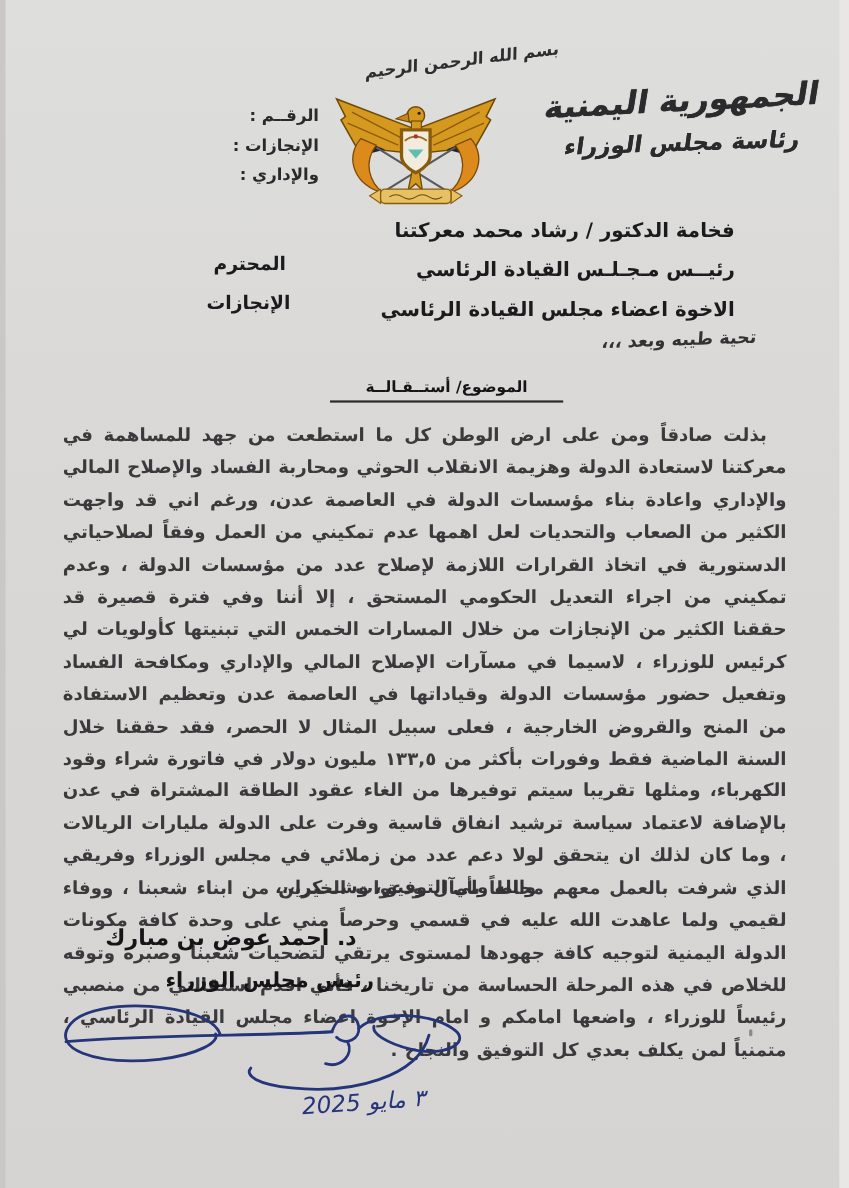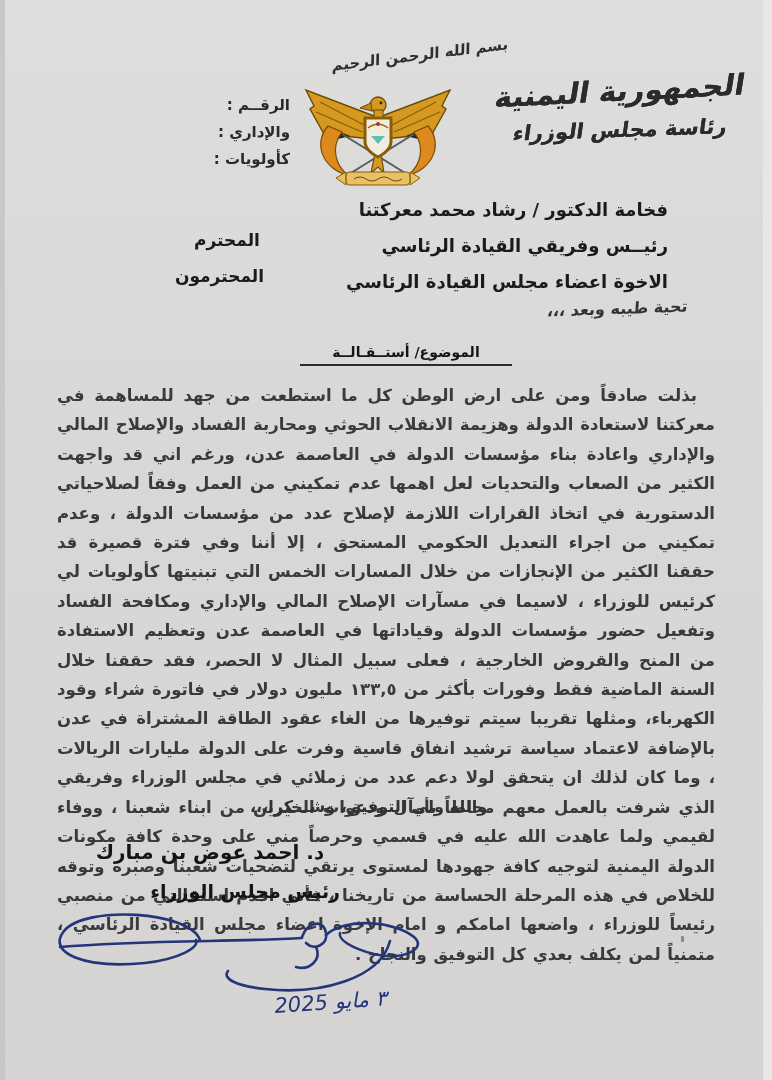--- a/index.html
+++ b/index.html
@@ -74,22 +74,22 @@
 <body>
 
 <div class="page">
   <div class="edge-left"></div>
   <div class="edge-right"></div>
 
   <div class="bismillah">بسم الله الرحمن الرحيم</div>
 
   <div class="ref-block">
     <div class="ref-row">الرقــم :</div>
+    <div class="ref-row">الإنجازات :</div>
     <div class="ref-row">والإداري :</div>
-    <div class="ref-row">كأولويات :</div>
   </div>
 
   <div class="emblem-wrap">
     <svg viewBox="0 0 164 118" width="164" height="118">
 
       <path d="M78,40 L10,14 L18,30 L14,33 L28,58 L76,63 Z" fill="#d6991f" stroke="#6b4a08" stroke-width="1.4"></path>
       <path d="M86,40 L154,14 L146,30 L150,33 L136,58 L88,63 Z" fill="#d6991f" stroke="#6b4a08" stroke-width="1.4"></path>
       <path d="M24,26 L70,50 M20,36 L66,56" stroke="#8a5c0a" stroke-width="1.2" fill="none"></path>
       <path d="M140,26 L94,50 M144,36 L98,56" stroke="#8a5c0a" stroke-width="1.2" fill="none"></path>
 
@@ -120,26 +120,26 @@
     </svg>
   </div>
 
   <div class="titles">
     <div class="title1">الجمهورية اليمنية</div>
     <div class="title2">رئاسة مجلس الوزراء</div>
   </div>
 
   <div class="addressee">
     <div class="addr-line l1">فخامة الدكتور / رشاد محمد معركتنا</div>
-    <div class="addr-line l2">رئيــس وفريقي القيادة الرئاسي</div>
+    <div class="addr-line l2">رئيــس مـجـلـس القيادة الرئاسي</div>
     <div class="addr-line l3">الاخوة اعضاء مجلس القيادة الرئاسي</div>
   </div>
   <div class="honorifics">
     <div class="honor">المحترم</div>
-    <div class="honor">المحترمون</div>
+    <div class="honor">الإنجازات</div>
   </div>
 
   <div class="greeting">تحية طيبه وبعد ،،،</div>
 
   <div class="subject">الموضوع/ أستــقـالــة</div>
 
   <div class="body-text">بذلت صادقاً ومن على ارض الوطن كل ما استطعت من جهد للمساهمة في معركتنا لاستعادة الدولة وهزيمة الانقلاب الحوثي ومحاربة الفساد والإصلاح المالي والإداري واعادة بناء مؤسسات الدولة في العاصمة عدن، ورغم اني قد واجهت الكثير من الصعاب والتحديات لعل اهمها عدم تمكيني من العمل وفقاً لصلاحياتي الدستورية في اتخاذ القرارات اللازمة لإصلاح عدد من مؤسسات الدولة ، وعدم تمكيني من اجراء التعديل الحكومي المستحق ، إلا أننا وفي فترة قصيرة قد حققنا الكثير من الإنجازات من خلال المسارات الخمس التي تبنيتها كأولويات لي كرئيس للوزراء ، لاسيما في مسآرات الإصلاح المالي والإداري ومكافحة الفساد وتفعيل حضور مؤسسات الدولة وقياداتها في العاصمة عدن وتعظيم الاستفادة من المنح والقروض الخارجية ، فعلى سبيل المثال لا الحصر، فقد حققنا خلال السنة الماضية فقط وفورات بأكثر من ١٣٣,٥ مليون دولار في فاتورة شراء وقود الكهرباء، ومثلها تقريبا سيتم توفيرها من الغاء عقود الطاقة المشتراة في عدن بالإضافة لاعتماد سياسة ترشيد انفاق قاسية وفرت على الدولة مليارات الريالات ، وما كان لذلك ان يتحقق لولا دعم عدد من زملائي في مجلس الوزراء وفريقي الذي شرفت بالعمل معهم محاطاً بأمآل ودعوات الخيرين من ابناء شعبنا ، ووفاء لقيمي ولما عاهدت الله عليه في قسمي وحرصاً مني على وحدة كافة مكونات الدولة اليمنية لتوجيه كافة جهودها لمستوى يرتقي لتضحيات شعبنا وصبره وتوقه للخلاص في هذه المرحلة الحساسة من تاريخنا ، فأني اقدم استقالتي من منصبي رئيساً للوزراء ، واضعها امامكم و امام الإخوة اعضاء مجلس القيادة الرئاسي ، متمنياً لمن يكلف بعدي كل التوفيق والنجاح .</div>
 
   <div class="closing">والله ولي التوفيق، وشـــكرا،،،</div>
 

